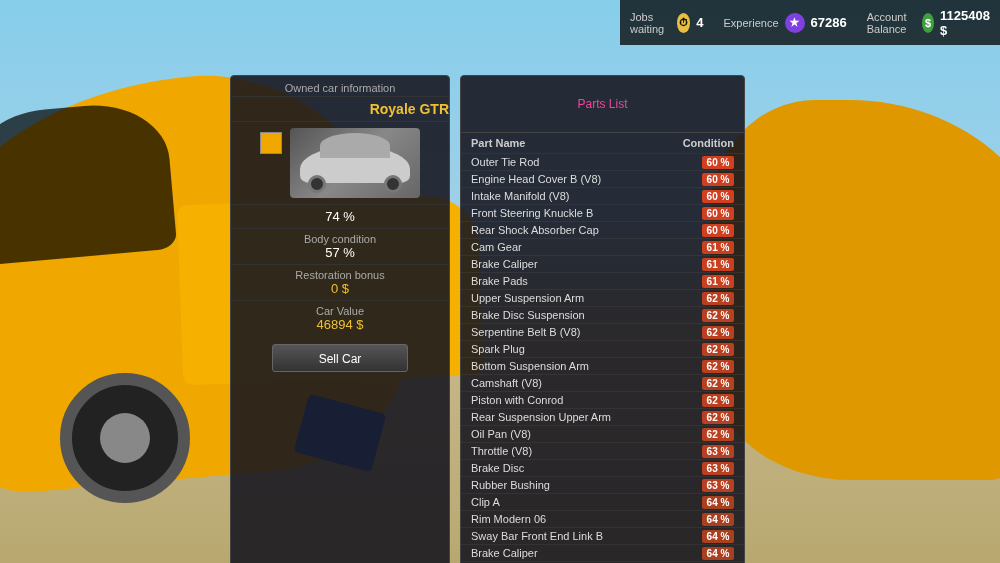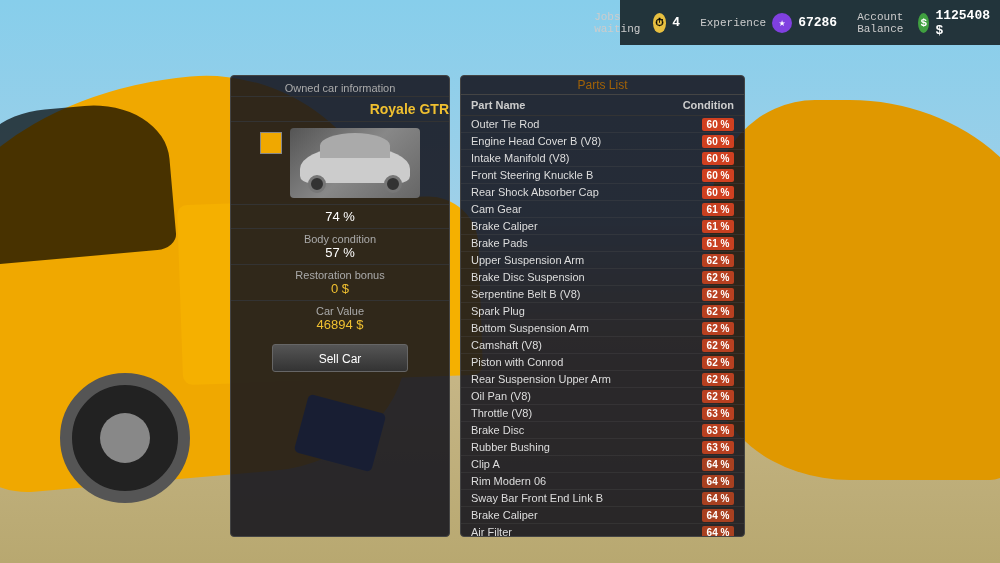--- a/index.html
+++ b/index.html
@@ -98,21 +98,20 @@
       top: 0;
       right: 0;
       width: 380px;
       height: 45px;
       background: rgba(0,0,0,0.75);
       display: flex;
       align-items: center;
       justify-content: flex-end;
       padding: 0 10px;
       gap: 20px;
-      font-family: Liberation Mono, monospace;
     }
     .hud-section {
       display: flex;
       align-items: center;
       gap: 6px;
       color: #fff;
       font-size: 12px;
     }
     .hud-icon {
       width: 20px;
@@ -261,23 +260,23 @@
 
     
     .parts-panel {
       width: 285px;
       background: rgba(20, 20, 30, 0.88);
       border: 1px solid #444;
       border-radius: 4px;
     }
     .parts-panel-title {
       text-align: center;
-      color: #a16207;
+      color: #ec4899;
       font-size: 12px;
-      padding: 2px 0;
+      padding: 21px 0;
       border-bottom: 1px solid #444;
     }
     .parts-header {
       display: flex;
       justify-content: space-between;
       padding: 4px 10px;
       border-bottom: 1px solid #333;
     }
     .parts-header-col {
       color: #ccc;

